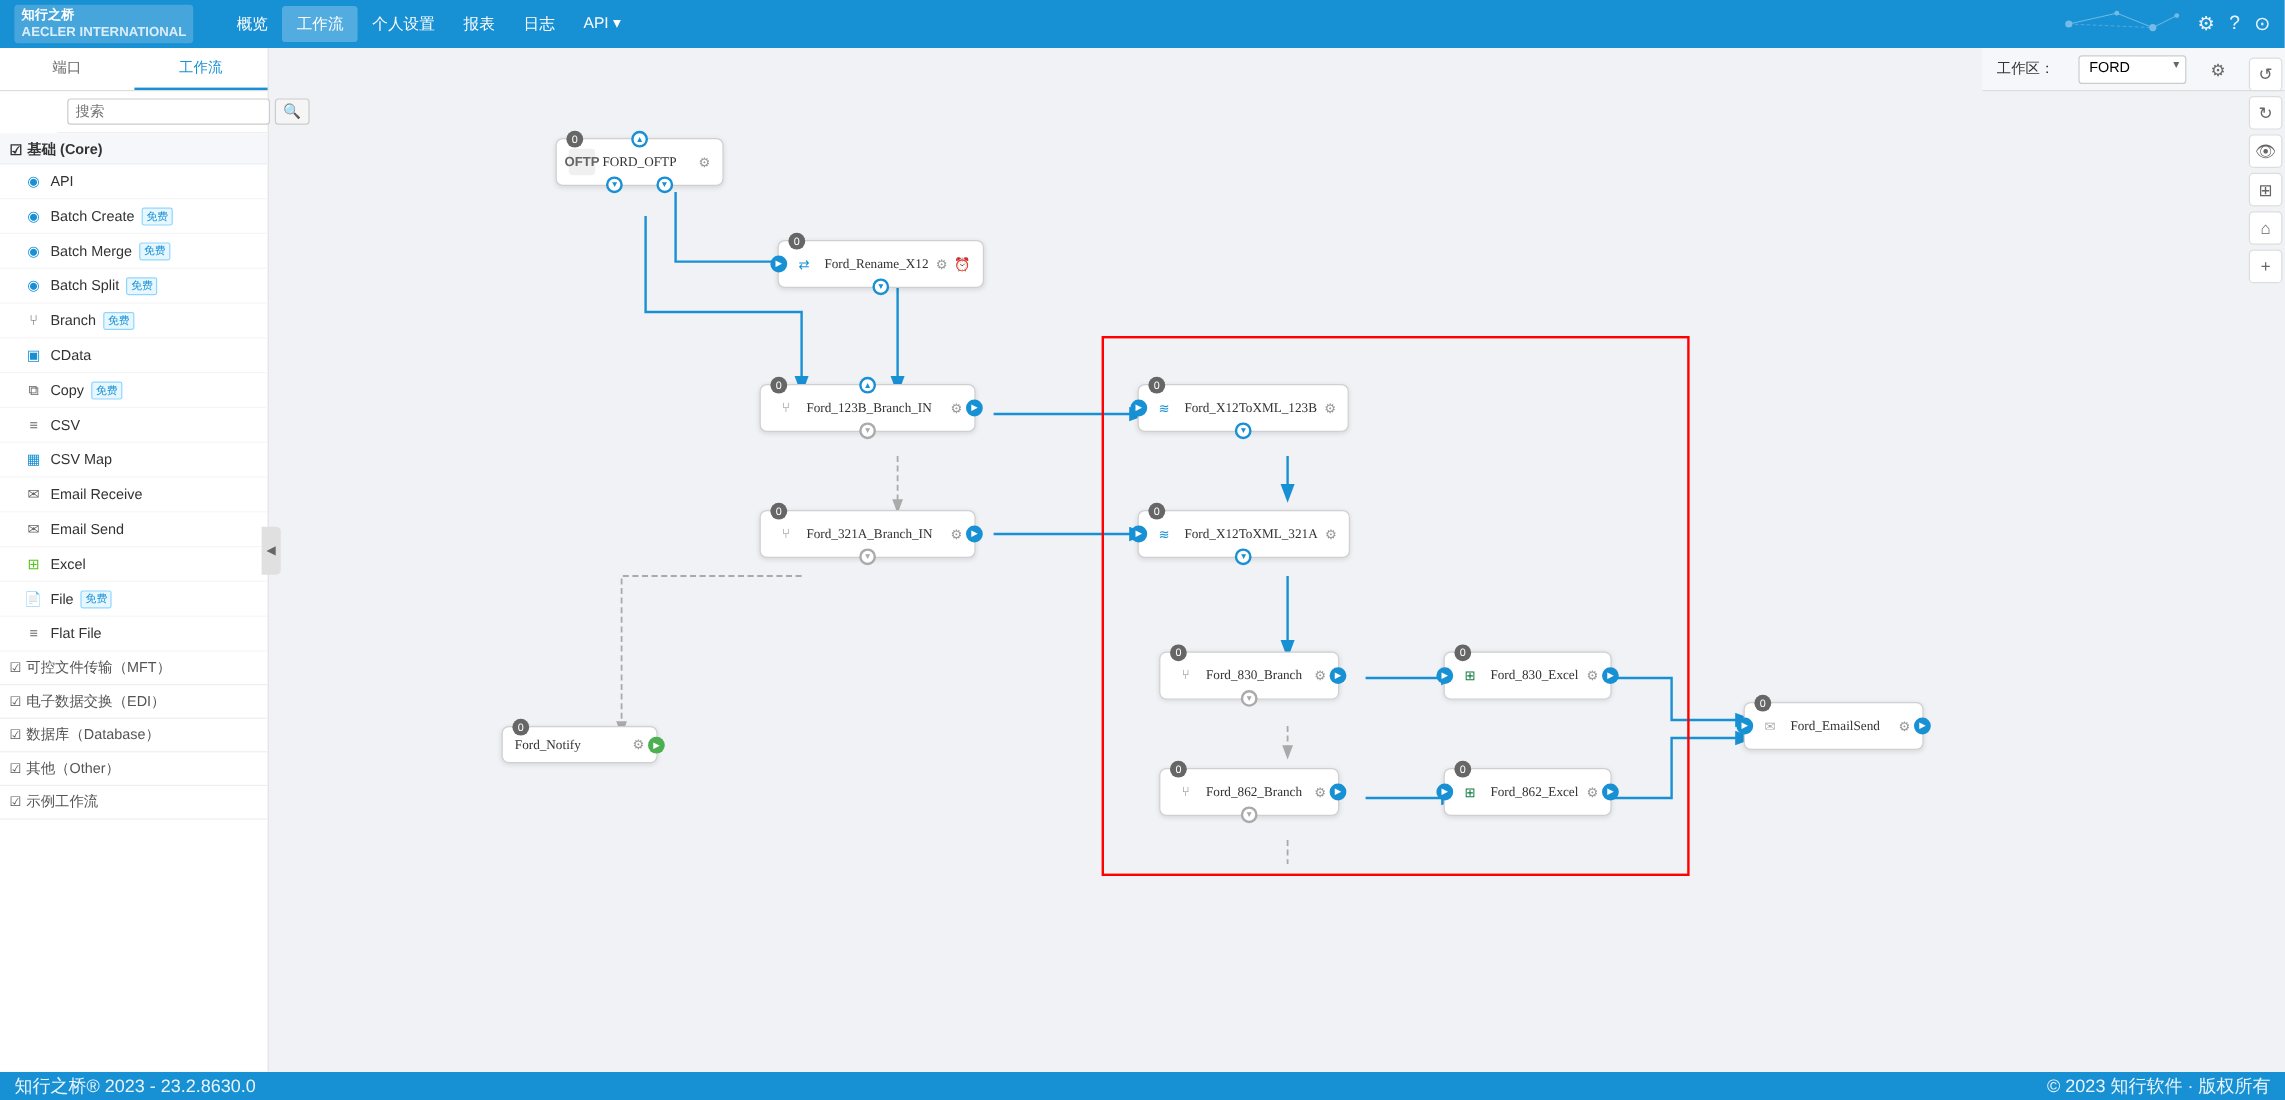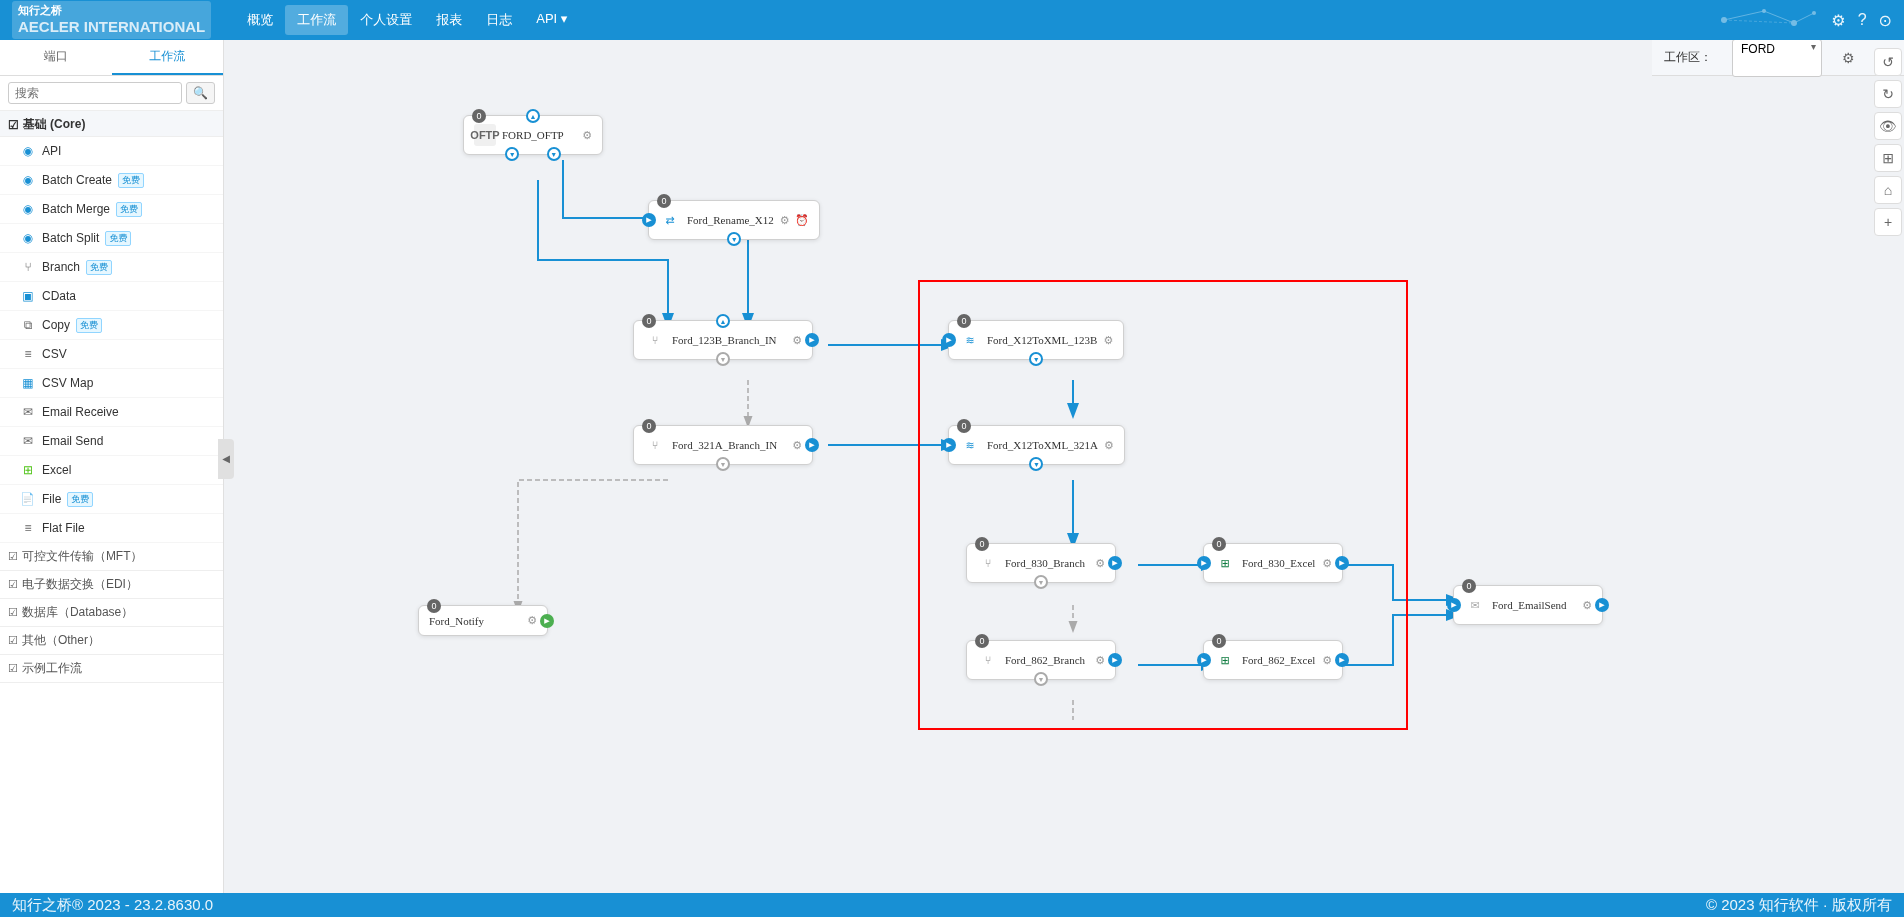--- a/index.html
+++ b/index.html
@@ -23,21 +23,21 @@
     }
     .logo-box {
       background: rgba(255,255,255,0.2);
       padding: 2px 6px;
       border-radius: 3px;
       font-size: 11px;
       font-weight: bold;
       line-height: 1.3;
       color: white;
     }
-    .logo-sub { font-size: 15px; opacity: 0.8; }
+    .logo-sub { font-size: 11px; opacity: 0.8; }
     .nav-items { display: flex; gap: 0; flex: 1; }
     .nav-item {
       padding: 6px 12px;
       border-radius: 3px;
       cursor: pointer;
       font-size: 13px;
       color: white;
     }
     .nav-item:hover, .nav-item.active { background: rgba(255,255,255,0.2); }
     .nav-item.active { background: rgba(255,255,255,0.25); }
@@ -59,21 +59,21 @@
       display: flex;
       align-items: center;
       padding: 0 12px;
       gap: 20px;
       z-index: 50;
     }
     .workspace-label { font-size: 12px; color: #333; }
     .workspace-select {
       border: 1px solid #ccc;
       border-radius: 3px;
-      padding: 2px 24px 20px 8px;
+      padding: 2px 24px 6px 8px;
       font-size: 12px;
       background: white;
       min-width: 80px;
       appearance: none;
       position: relative;
     }
     .workspace-select-wrap { position: relative; }
     .workspace-select-wrap::after {
       content: '▾';
       position: absolute;
@@ -112,20 +112,21 @@
     }
     .sidebar-tab.active {
       color: #1890d4;
       border-bottom: 2px solid #1890d4;
     }
     .search-box {
       display: flex;
       align-items: flex-start;
       padding: 6px 8px;
       border-bottom: 1px solid #eee;
+      margin-left: 48px;
     }
     .search-input {
       flex: 1;
       border: 1px solid #ccc;
       border-radius: 3px;
       padding: 3px 6px;
       font-size: 12px;
       outline: none;
     }
     .search-btn {

